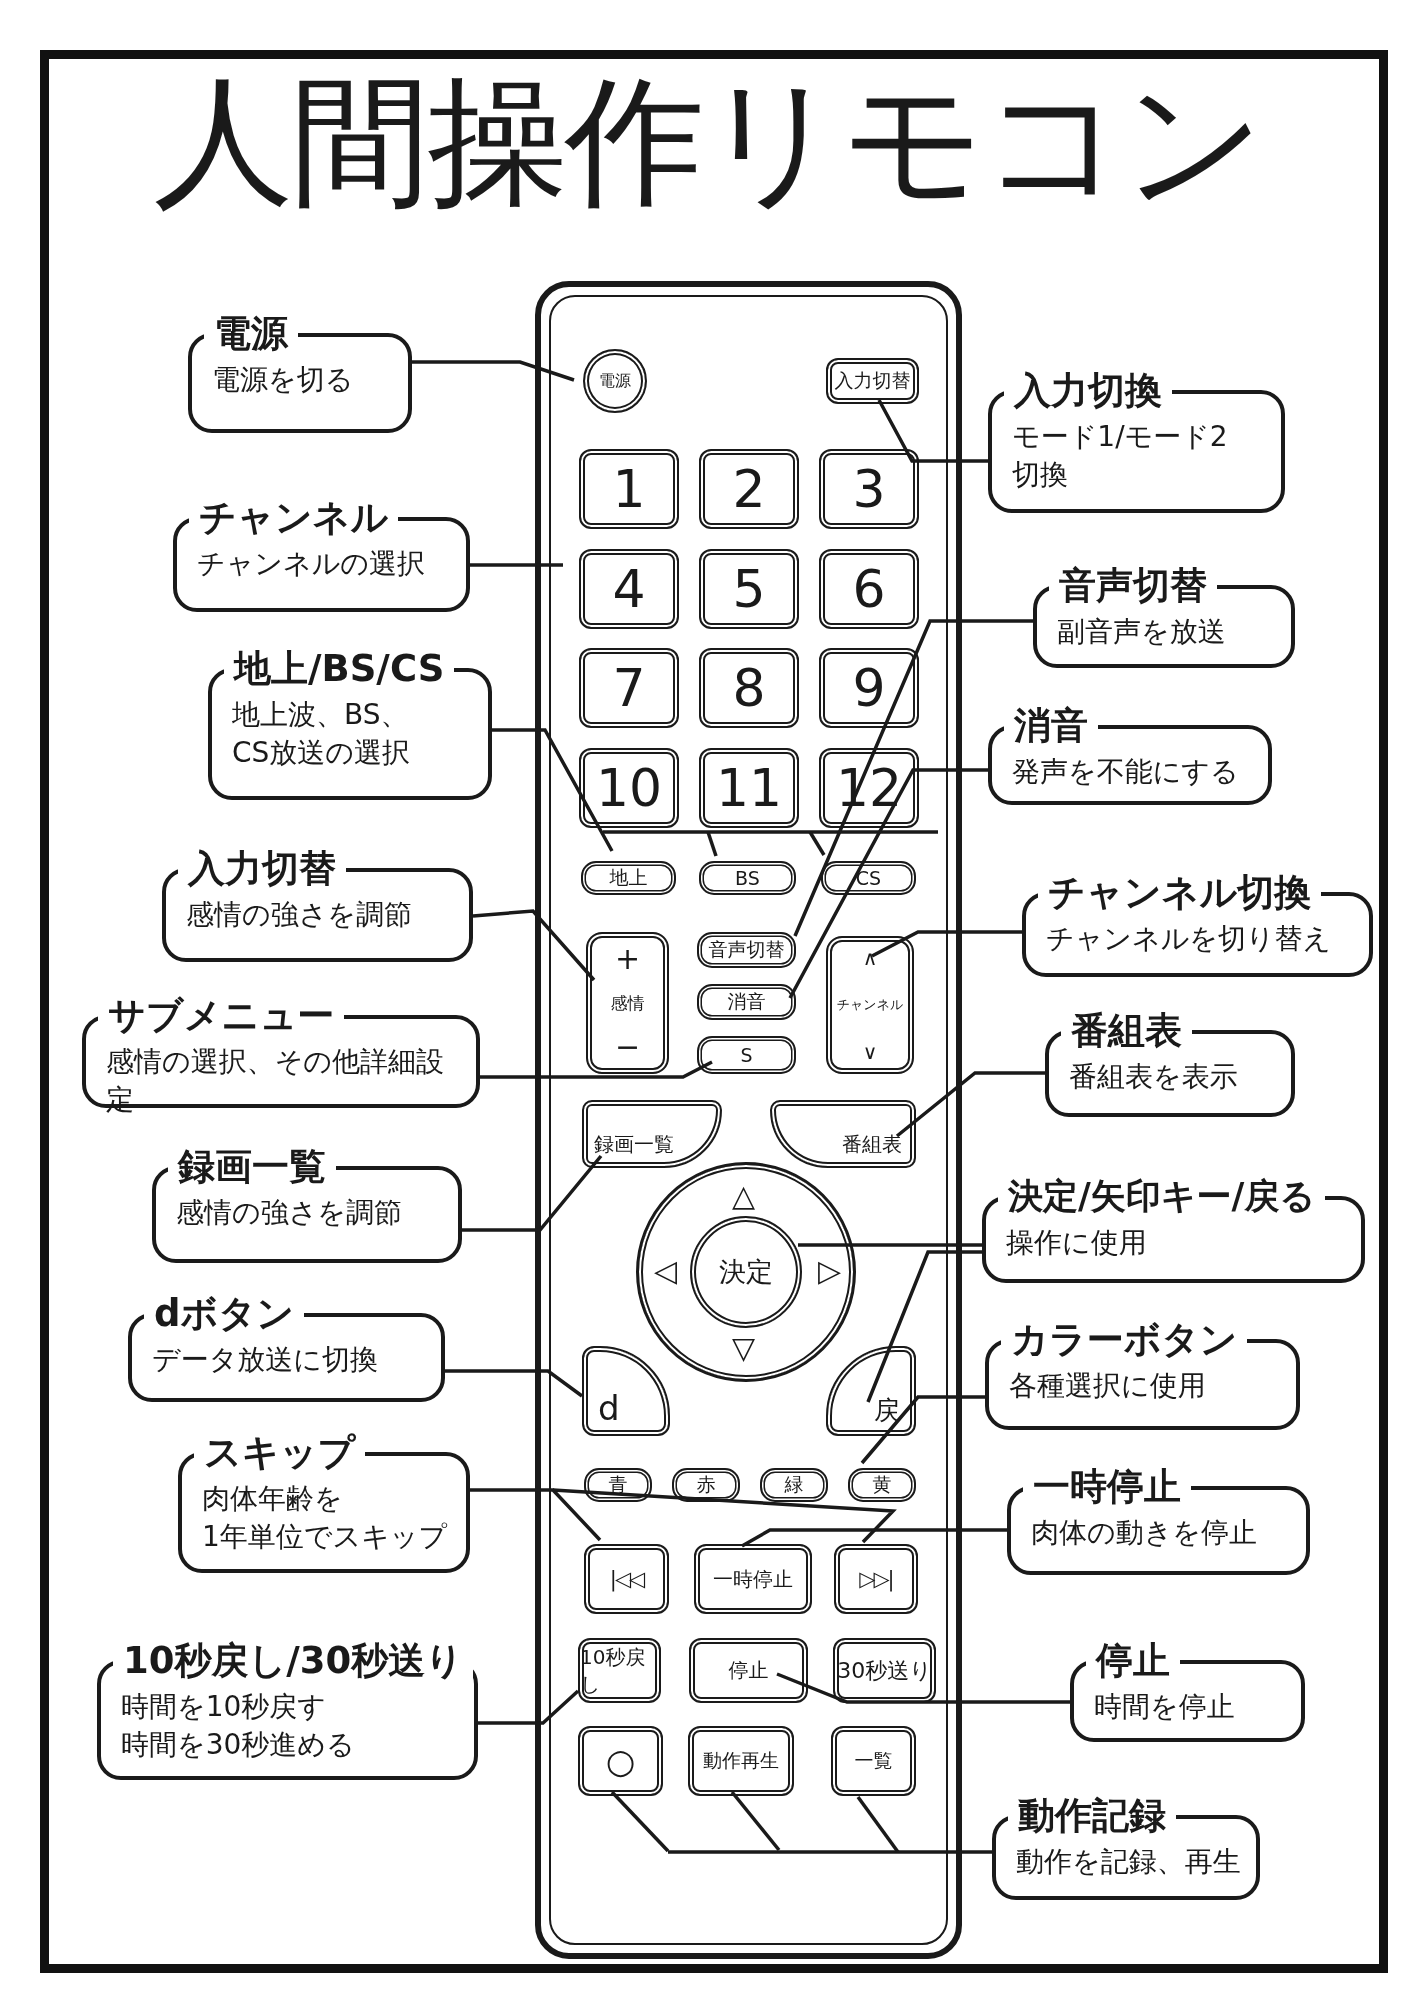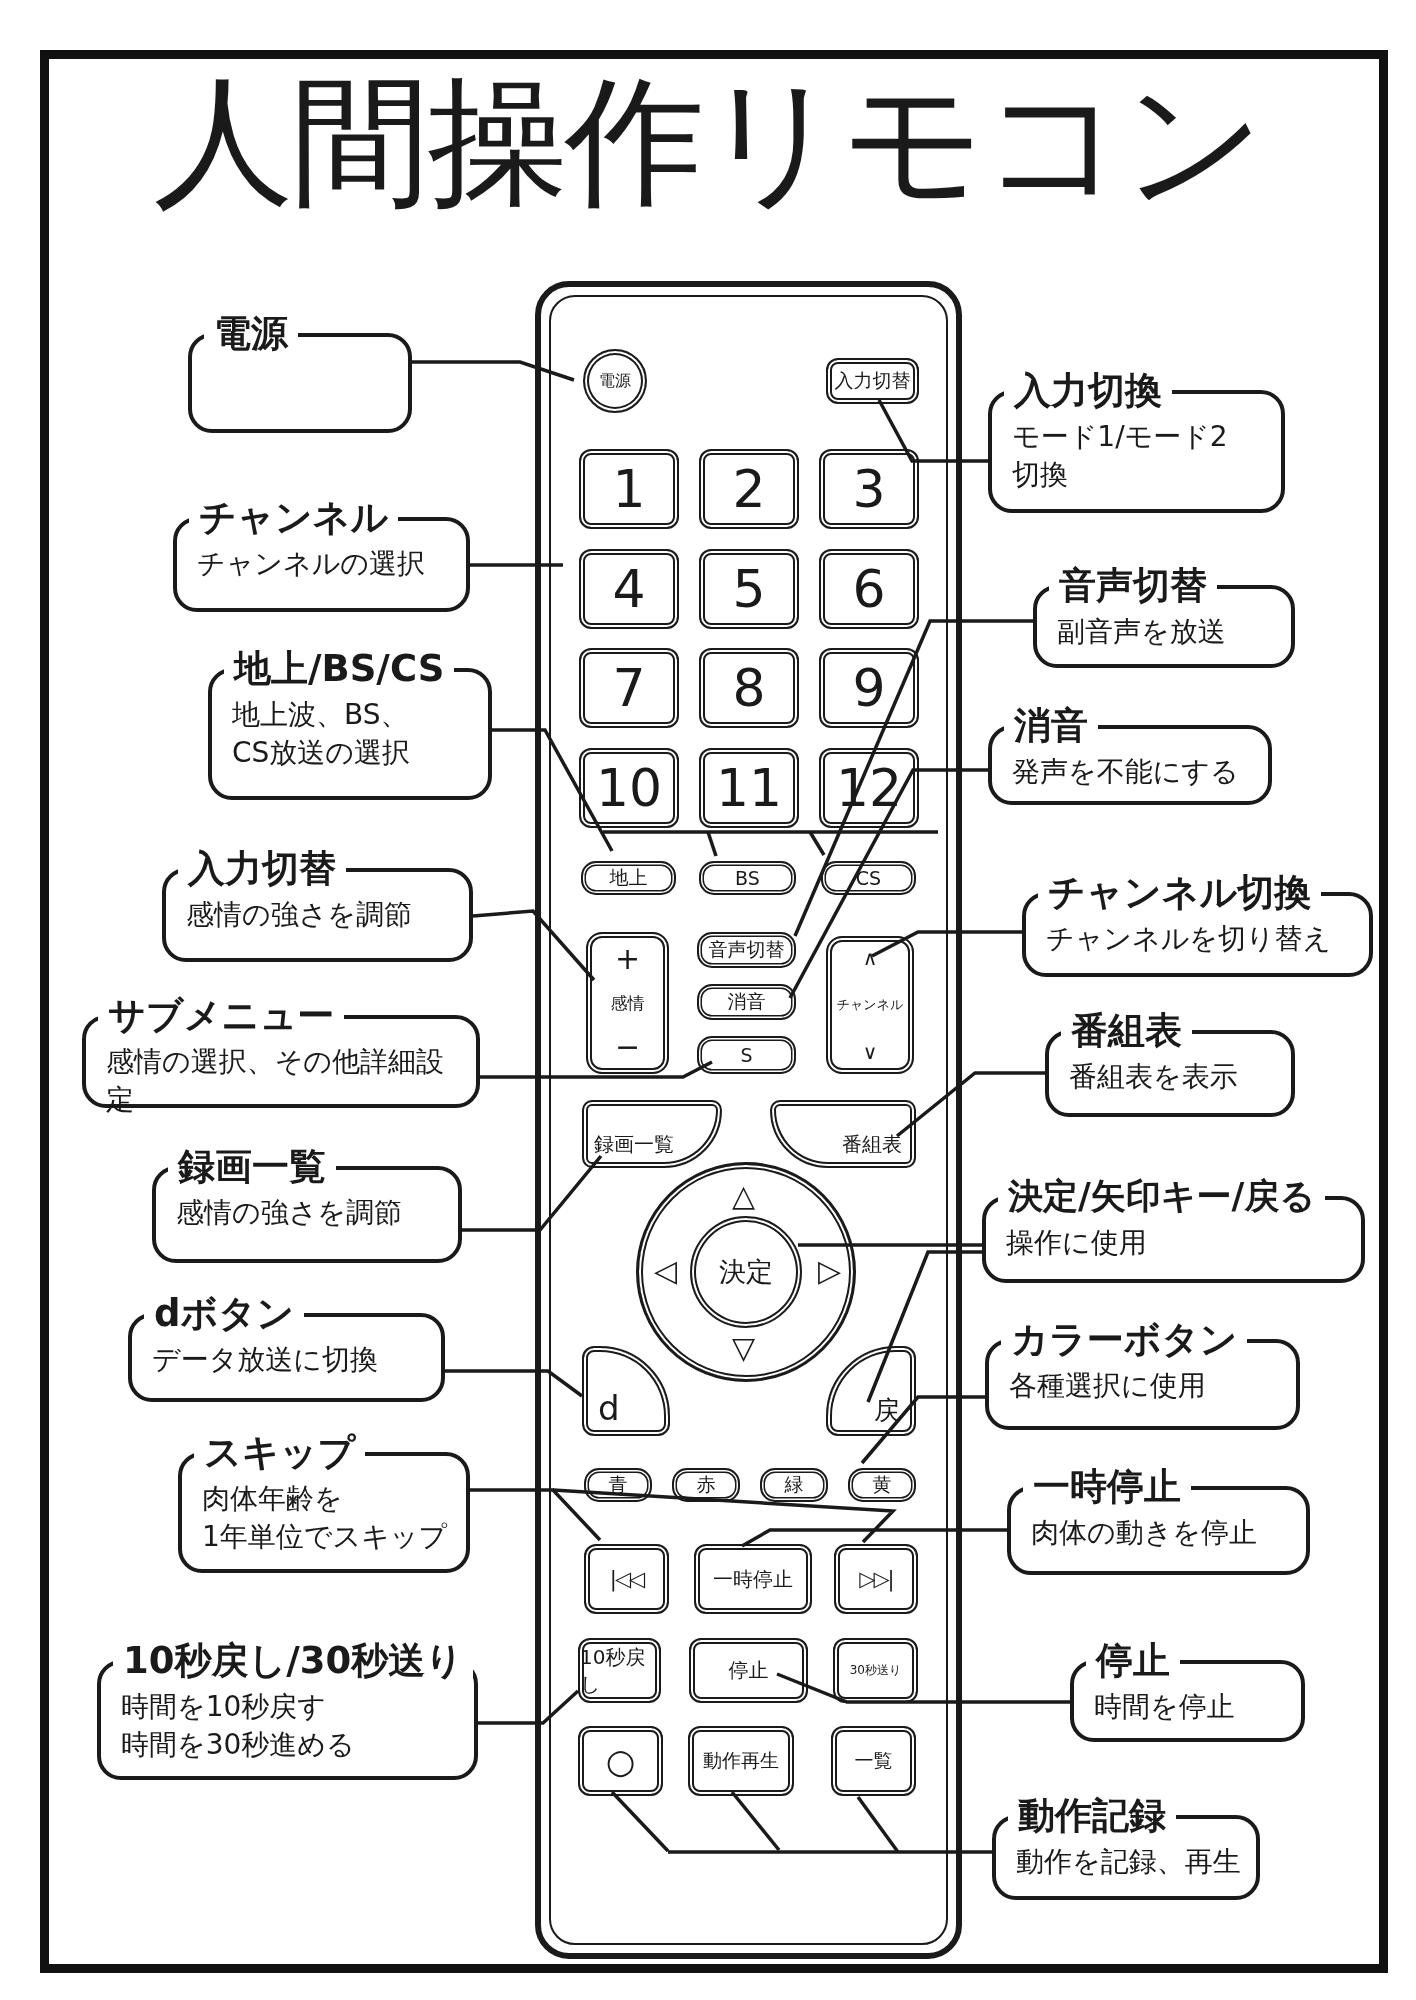--- a/index.html
+++ b/index.html
@@ -182,21 +182,21 @@
     <div class="btn row1" style="left:293px;width:84px;">
         <span class="skipglyph">▷▷|</span>
       </div>
 
     <div class="btn row2" style="left:37px;width:83px;font-size:20px;">
         <span>10秒戻し</span>
       </div>
     <div class="btn row2" style="left:148px;width:119px;font-size:20px;">
         <span>停止</span>
       </div>
-    <div class="btn row2" style="left:292px;width:85px;font-size:12px;">
+    <div class="btn row2" style="left:292px;width:103px;font-size:22px;">
         <span>30秒送り</span>
       </div>
 
     <div class="btn row3" style="left:37px;width:85px;font-size:34px;">
         <span>○</span>
       </div>
     <div class="btn row3" style="left:147px;width:106px;font-size:19px;">
         <span>動作再生</span>
       </div>
     <div class="btn row3" style="left:290px;width:85px;font-size:19px;">
@@ -229,20 +229,21 @@
     <path d="M1022,932 H918 L872,956"></path>
     <path d="M1045,1073 H975 L897,1136"></path>
     <path d="M982,1245 H798"></path>
     <path d="M982,1252 H928 L868,1402"></path>
     <path d="M985,1397 H918 L862,1463"></path>
     <path d="M1007,1530 H770 L742,1546"></path>
   </svg>
 
   <div class="co" style="left:188px;top:333px;width:224px;height:100px;">
     <span class="co-title">電源</span>
+    <span class="co-desc">電源を切る</span>
   </div>
   <div class="co" style="left:173px;top:517px;width:297px;height:95px;">
     <span class="co-title">チャンネル</span>
     <span class="co-desc">チャンネルの選択</span>
   </div>
   <div class="co" style="left:208px;top:668px;width:284px;height:132px;">
     <span class="co-title">地上/BS/CS</span>
     <span class="co-desc">地上波、BS、
 CS放送の選択</span>
   </div>

